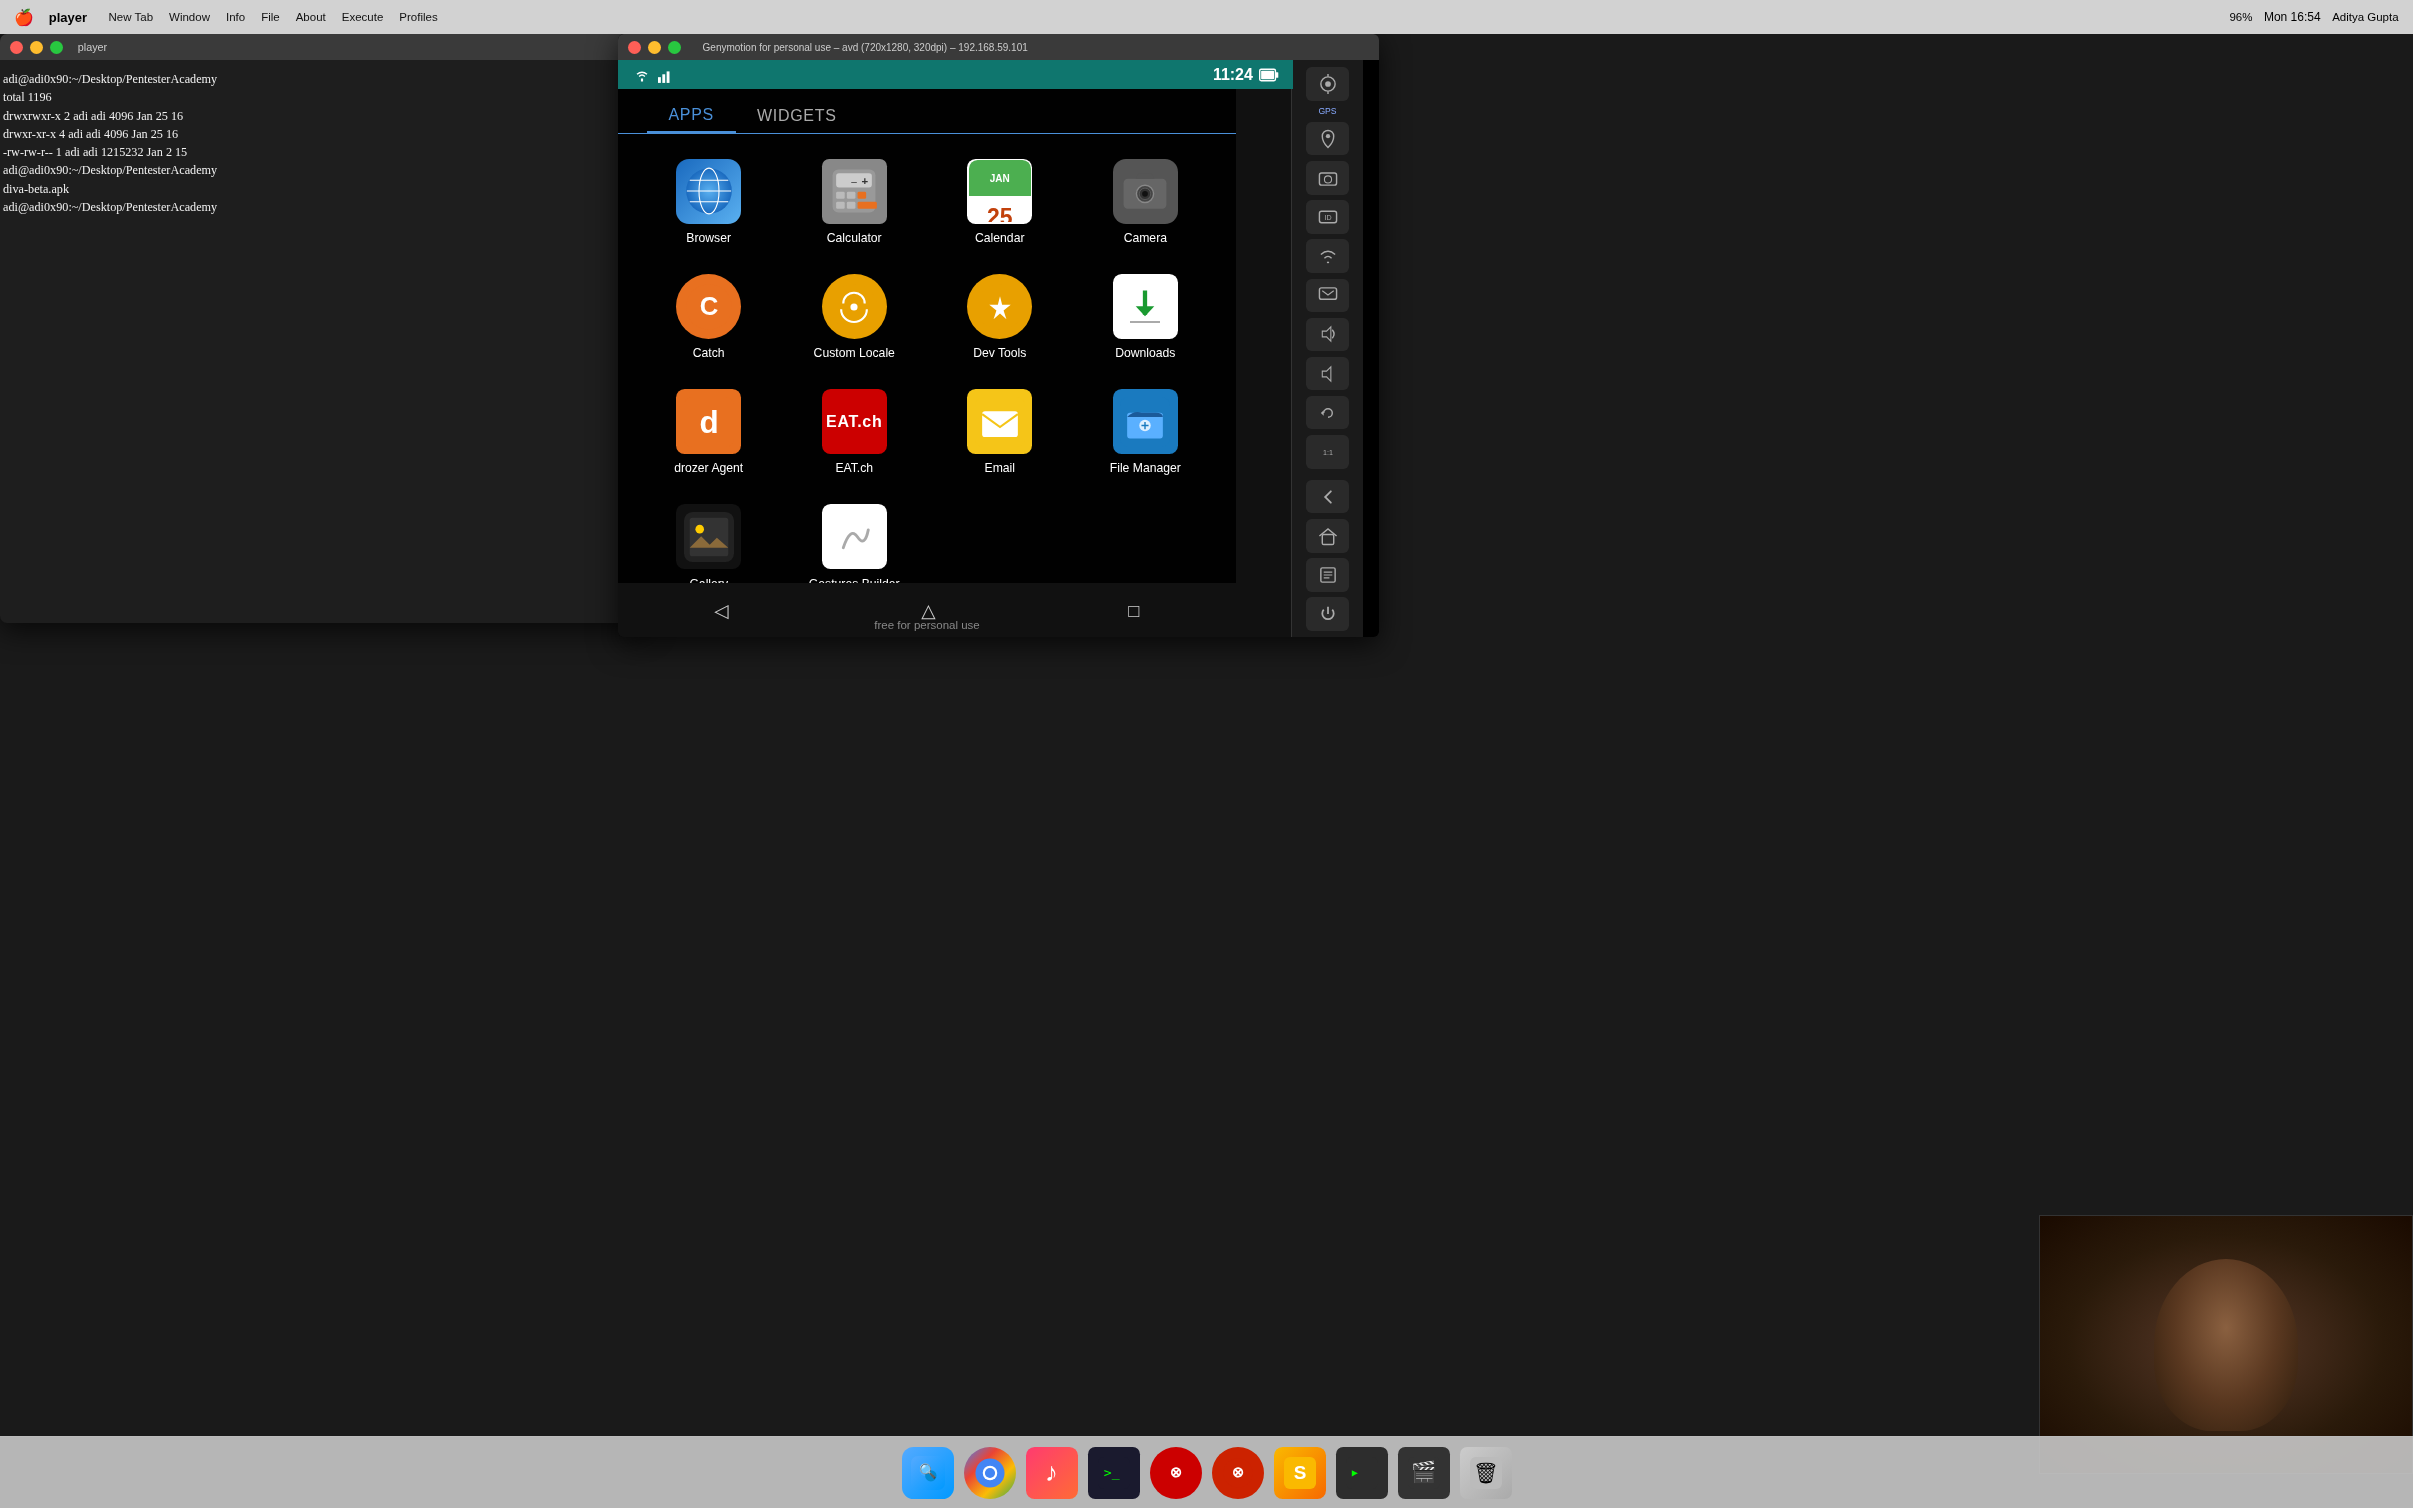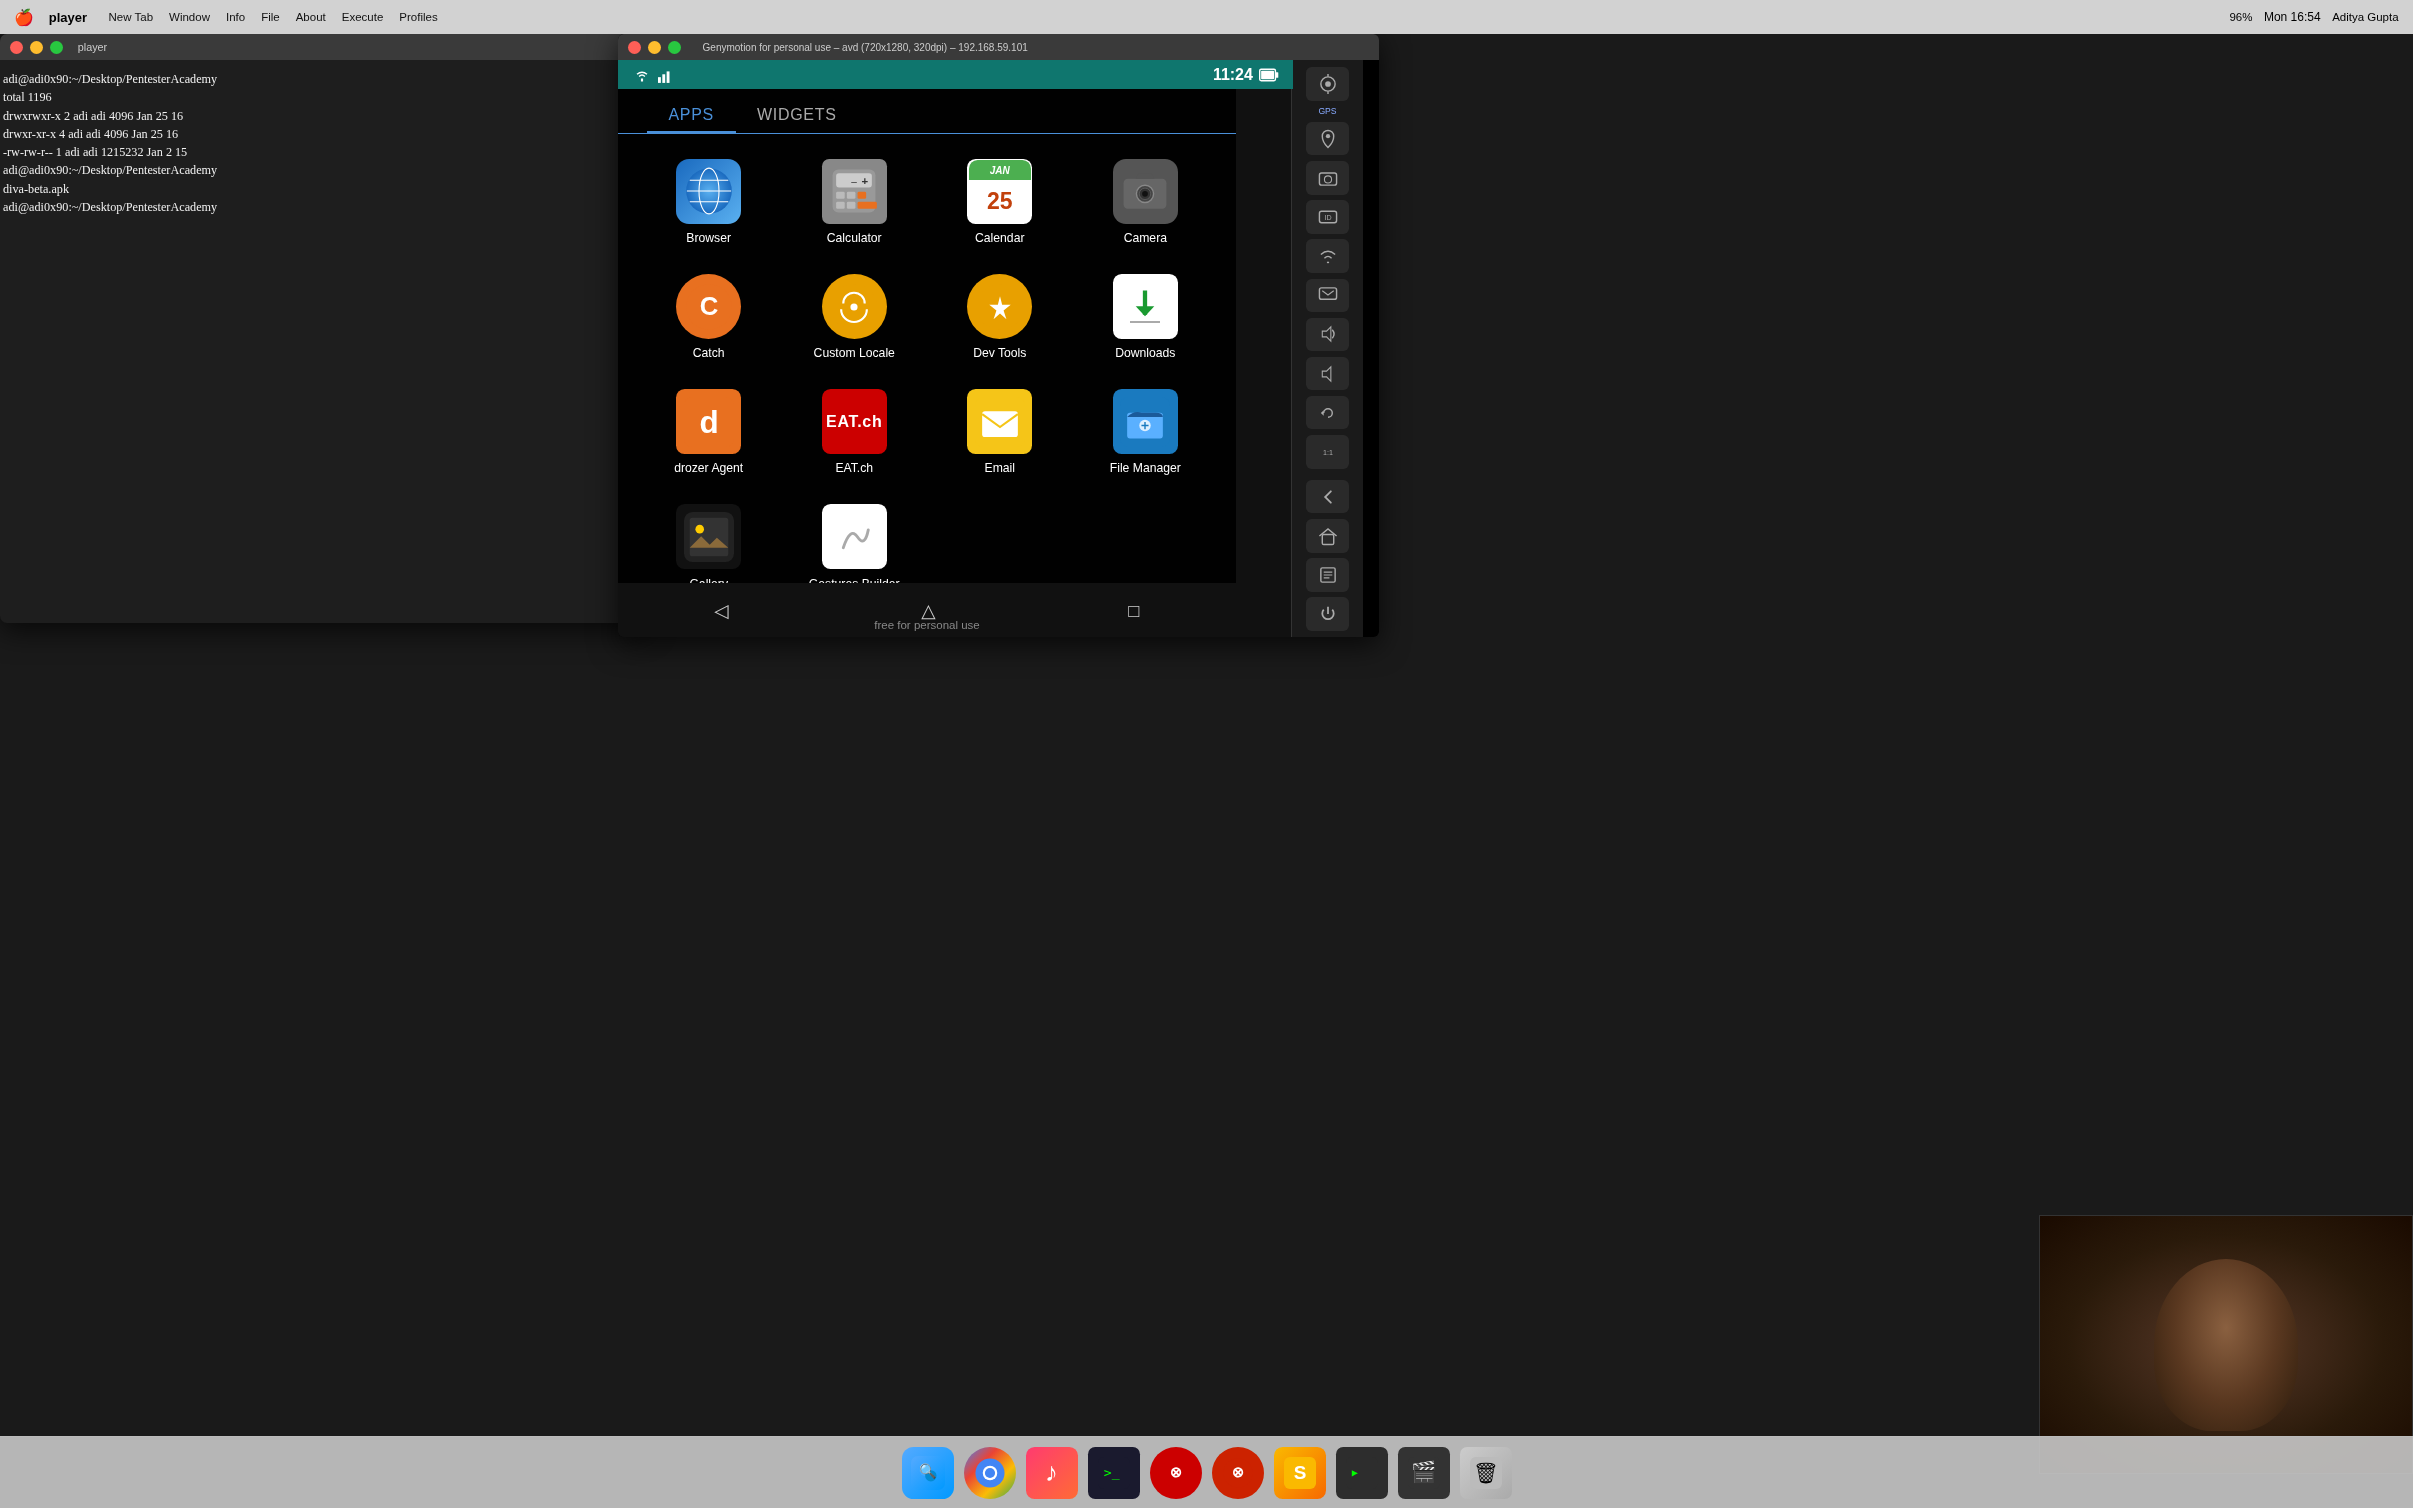--- a/index.html
+++ b/index.html
@@ -160,20 +160,21 @@
       bottom: 55px;
       background: rgba(0,0,0,0.92);
       overflow-y: auto;
     }
 
     
     .drawer-tabs {
       display: flex;
       padding: 10px 29px 0;
       border-bottom: 1.4px solid #4a90d9;
+      align-items: center;
     }
     .drawer-tab {
       color: #aaa;
       font-size: 16px;
       padding: 7.2px 21.5px;
       cursor: pointer;
       letter-spacing: 0.7px;
       font-weight: 500;
     }
     .drawer-tab.active {
@@ -327,21 +328,21 @@
     .dock-finder { background: linear-gradient(135deg, #5af, #09f); }
 
     
     .calendar-icon-inner {
       width: 62px;
       height: 62px;
       background: white;
       border-radius: 8.6px;
       overflow: hidden;
     }
-    .cal-header { background: #4CAF50; height: 20px; display: flex; align-items: center; justify-content: center; color: white; font-size: 10px; font-weight: bold; font-style: italic; }
+    .cal-header { background: #4CAF50; height: 36px; display: flex; align-items: center; justify-content: center; color: white; font-size: 10px; font-weight: bold; }
     .cal-body { display: flex; align-items: center; justify-content: center; height: 42px; font-size: 23px; font-weight: bold; color: #c2410c; }
 
     
     .eat-icon {
       width: 62px; height: 62px;
       background: #cc0000;
       border-radius: 8.6px;
       display: flex;
       align-items: center;
       justify-content: center;

